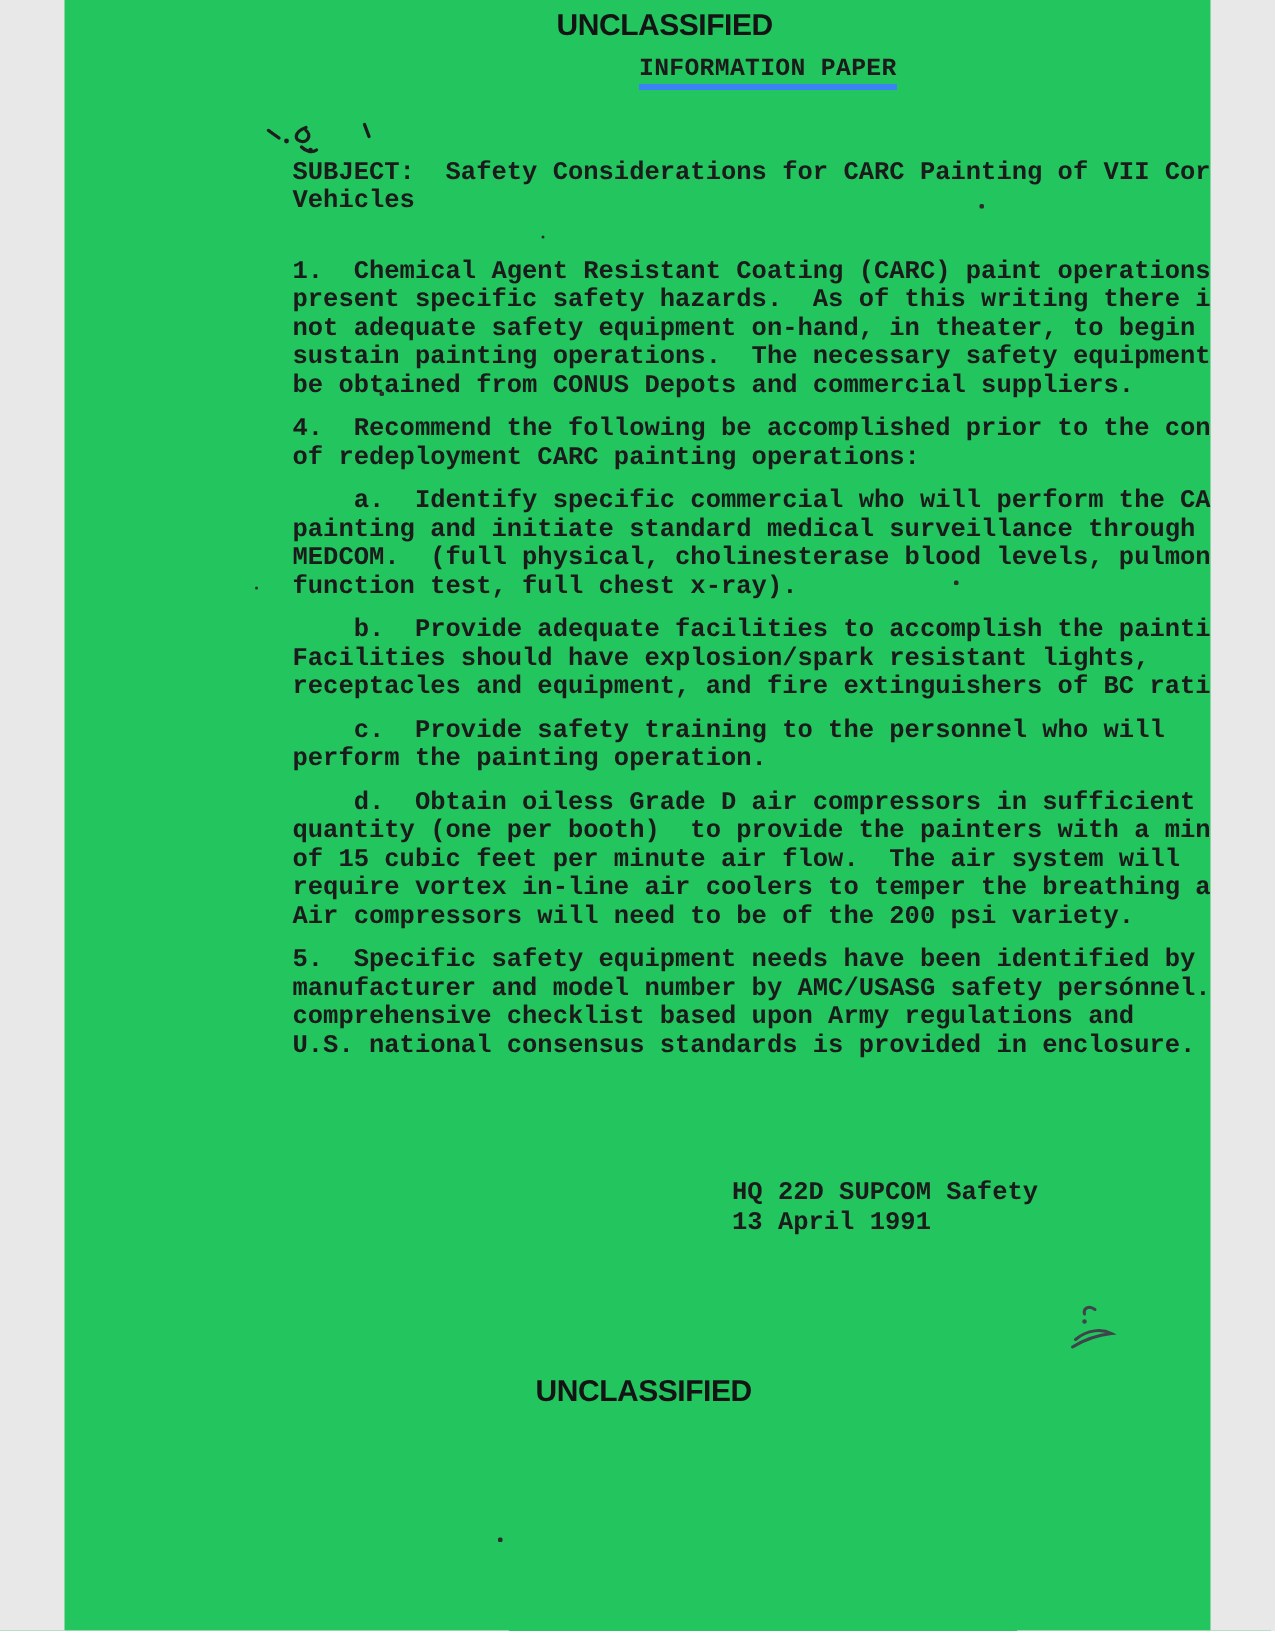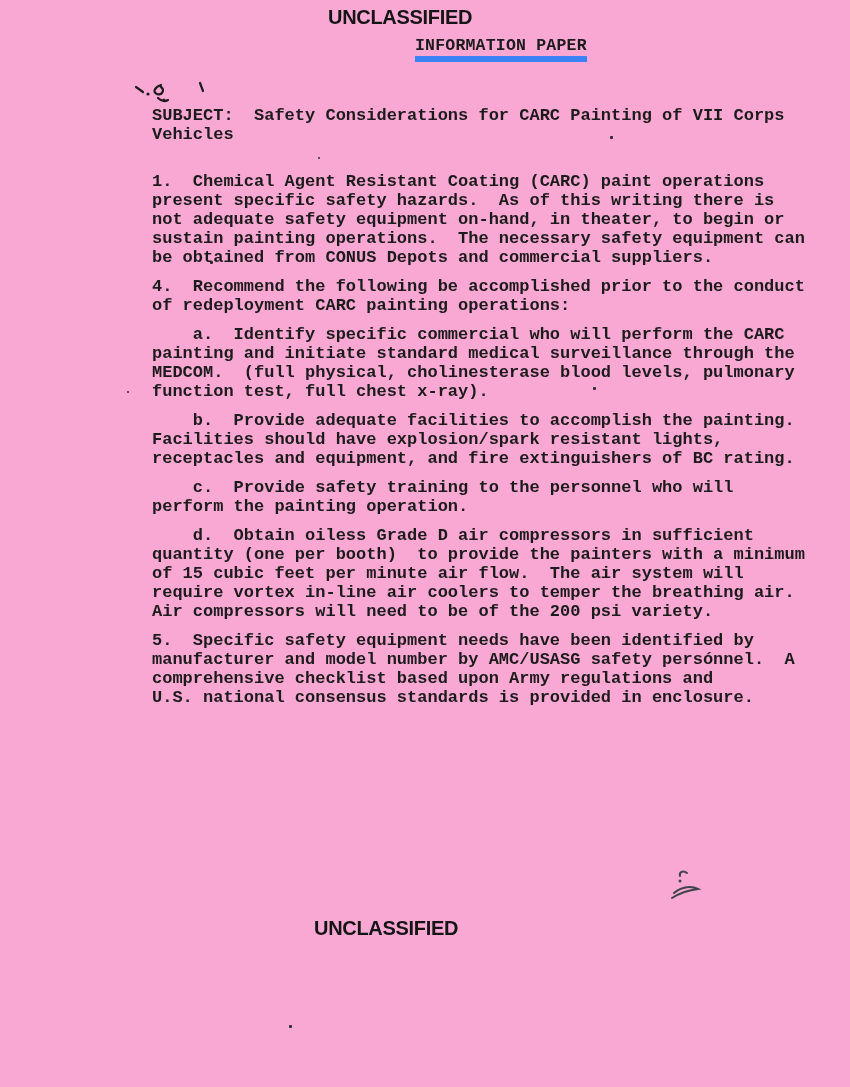--- a/index.html
+++ b/index.html
@@ -1,20 +1,20 @@
 <!DOCTYPE html>
 <html><head>
 <meta charset="utf-8">
 <style>
   html,body{margin:0;padding:0;background:#e8e8e8;}
   .page{
     position:relative;
-    width:850px;height:1087px;
+    width:764px;height:1087px;
     margin:0 auto;
-    background:#f9a8d4;
+    background:#22c55e;
     overflow:hidden;
     color:#161616;
   }
   .mono{
     font-family:"Liberation Mono","DejaVu Sans Mono",monospace;
     font-weight:700;
     color:#1b1b1b;
   }
   .classification{
     position:absolute;
@@ -25,24 +25,23 @@
     color:#141414;
     white-space:nowrap;
   }
   .classification.top{left:328px;top:6px;}
   .classification.bottom{left:314px;top:917px;}
   .doc-type{
     position:absolute;
     left:383px;top:36px;
     font-size:16.5px;
     letter-spacing:0.2px;
-    border-bottom:6px solid #3b82f6;
+    border-bottom:4px solid #3b82f6;
     padding-bottom:1px;
     white-space:pre;
-    margin-left:32px;
   }
   .content{
     position:absolute;
     left:136px;top:106px;
     width:690px;
   }
   .content pre{
     margin:0 0 10px 16px;
     font:inherit;
     font-size:17px;
@@ -119,20 +118,22 @@
 quantity (one per booth)  to provide the painters with a minimum
 of 15 cubic feet per minute air flow.  The air system will
 require vortex in-line air coolers to temper the breathing air.
 Air compressors will need to be of the 200 psi variety.</pre>
     <pre>5.  Specific safety equipment needs have been identified by
 manufacturer and model number by AMC/USASG safety persónnel.  A
 comprehensive checklist based upon Army regulations and
 U.S. national consensus standards is provided in enclosure.</pre>
   </div>
 
+  <pre class="signature mono">HQ 22D SUPCOM Safety
+13 April 1991</pre>
 
   <svg class="scribble initials-mark" width="40" height="36" viewBox="0 0 40 36">
     <g fill="none" stroke="#3f434a" stroke-width="2" stroke-linecap="round">
       <path d="M21,5 c-4,-3 -8,-1 -7,3"></path>
       <path d="M8,25 c8,-7 18,-7 24,-4 c-9,1 -18,4 -26,9"></path>
     </g>
     <circle cx="14" cy="13" r="1.5" fill="#3f434a"></circle>
   </svg>
 
   <div class="classification bottom">UNCLASSIFIED</div>

